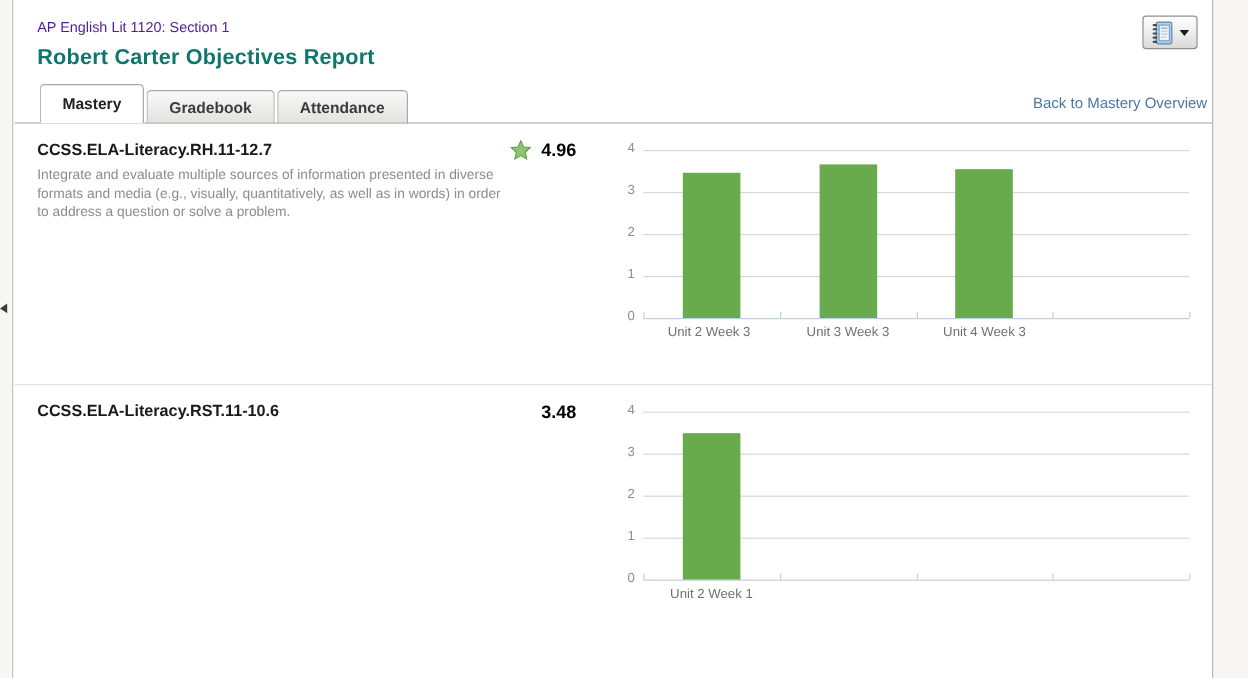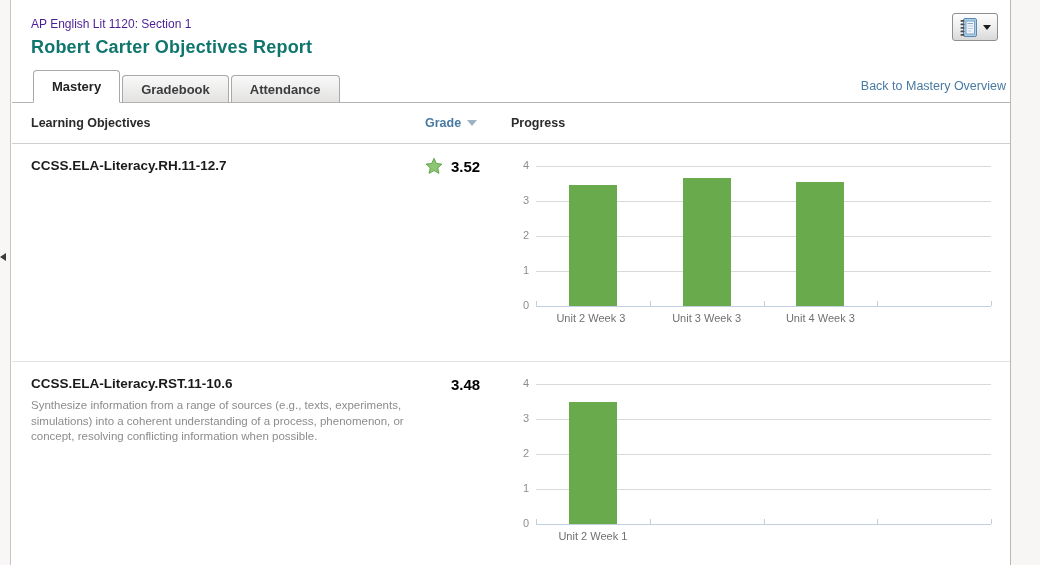--- a/index.html
+++ b/index.html
@@ -109,38 +109,31 @@
     <div class="tabbar">
       <div class="tab-underline"></div>
       <div class="tabs">
         <div class="tab active">Mastery</div>
         <div class="tab">Gradebook</div>
         <div class="tab">Attendance</div>
       </div>
       <a class="back-link">Back to Mastery Overview</a>
     </div>
 
-    <div class="table-header">
-      <div class="col-obj">Learning Objectives</div>
-      <div class="col-grade">
-        <span>Grade</span>
-        <span class="sort-caret"></span>
-      </div>
-      <div class="col-progress">Progress</div>
-    </div>
 
     <div class="obj-row">
       <div class="obj-info">
         <div class="obj-code">CCSS.ELA-Literacy.RH.11-12.7</div>
+        <div class="obj-desc">Integrate and evaluate multiple sources of information presented in diverse formats and media (e.g., visually, quantitatively, as well as in words) in order to address a question or solve a problem.</div>
       </div>
       <div class="obj-grade">
         <svg class="star" viewBox="0 0 20 20">
           <path d="M10 1.5 L12.6 7.2 L18.8 7.9 L14.2 12.1 L15.5 18.2 L10 15.1 L4.5 18.2 L5.8 12.1 L1.2 7.9 L7.4 7.2 Z" fill="#8cc673" stroke="#5f9e44" stroke-width="1"></path>
         </svg>
-        <span class="grade-value">3.52</span>
+        <span class="grade-value">4.96</span>
       </div>
       <div class="obj-chart">
         <div class="chart">
             <div class="c-ylabel" style="left: 0px; top: 133px;">0</div>
             <div class="c-grid" style="left: 25px; width: 455px; top: 105px;"></div>
             <div class="c-ylabel" style="left: 0px; top: 98px;">1</div>
             <div class="c-grid" style="left: 25px; width: 455px; top: 70px;"></div>
             <div class="c-ylabel" style="left: 0px; top: 63px;">2</div>
             <div class="c-grid" style="left: 25px; width: 455px; top: 35px;"></div>
             <div class="c-ylabel" style="left: 0px; top: 28px;">3</div>
@@ -158,21 +151,20 @@
             <div class="c-xlabel" style="left: 23px; width: 113.75px; top: 146px;">Unit 2 Week 3</div>
             <div class="c-xlabel" style="left: 138.75px; width: 113.75px; top: 146px;">Unit 3 Week 3</div>
             <div class="c-xlabel" style="left: 252.5px; width: 113.75px; top: 146px;">Unit 4 Week 3</div>
           </div>
       </div>
     </div>
 
     <div class="obj-row last">
       <div class="obj-info">
         <div class="obj-code">CCSS.ELA-Literacy.RST.11-10.6</div>
-        <div class="obj-desc">Synthesize information from a range of sources (e.g., texts, experiments, simulations) into a coherent understanding of a process, phenomenon, or concept, resolving conflicting information when possible.</div>
       </div>
       <div class="obj-grade">
         <svg class="star hidden" viewBox="0 0 20 20">
           <path d="M10 1.5 L12.6 7.2 L18.8 7.9 L14.2 12.1 L15.5 18.2 L10 15.1 L4.5 18.2 L5.8 12.1 L1.2 7.9 L7.4 7.2 Z" fill="#8cc673" stroke="#5f9e44" stroke-width="1"></path>
         </svg>
         <span class="grade-value">3.48</span>
       </div>
       <div class="obj-chart">
         <div class="chart">
             <div class="c-ylabel" style="left: 0px; top: 133px;">0</div>

